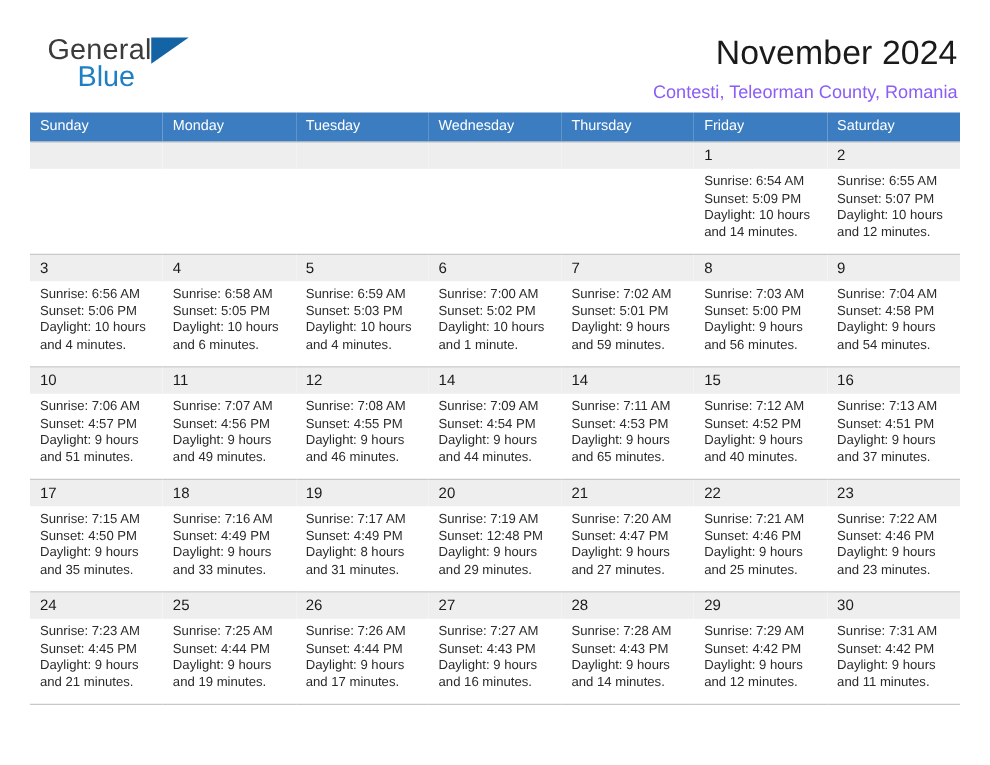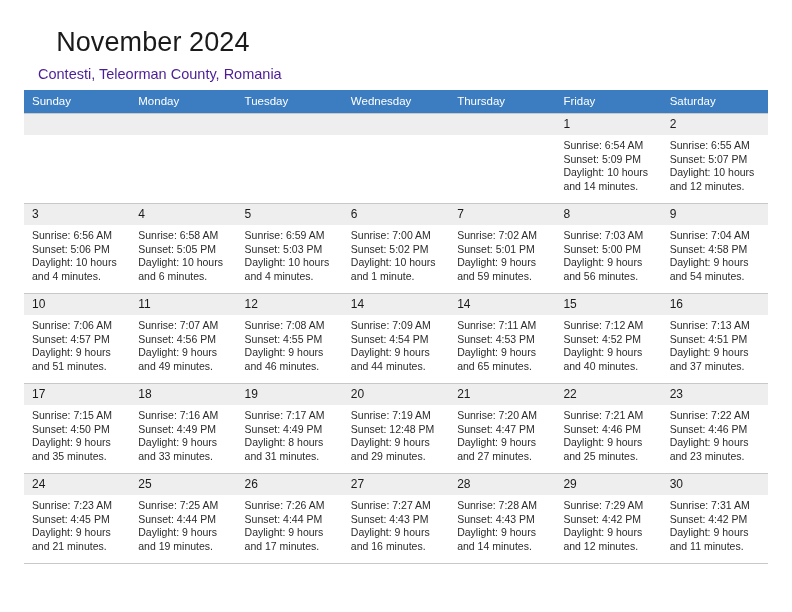--- a/index.html
+++ b/index.html
@@ -57,34 +57,34 @@
   .brand-triangle {
     position: absolute;
     left: 97px;
     top: 4px;
     width: 0;
     height: 0;
     border-left: 30px solid #1464a5;
     border-bottom: 21px solid transparent;
   }
   .titles {
-    text-align: center;
+    text-align: right;
     padding-right: 2px;
   }
   .cal-title {
     font-size: 27px;
     font-weight: 400;
     color: #1a1a1a;
     line-height: 32px;
     letter-spacing: 0.1px;
   }
   .cal-subtitle {
     font-size: 14.5px;
     font-weight: 400;
-    color: #4c1d95;
+    color: #8b5cf6;
     line-height: 22px;
     margin-top: 5px;
     margin-left: 14px;
   }
 
   
   .calendar {
     width: 744px;
     border-collapse: collapse;
     table-layout: fixed;
@@ -141,20 +141,25 @@
   .info .daylight {
     white-space: normal;
   }
 </style>
 </head>
 <body>
 
 <div class="page">
 
   <div class="top">
+    <div class="brand">
+      <span class="brand-general">General</span>
+      <span class="brand-triangle"></span>
+      <span class="brand-blue">Blue</span>
+    </div>
     <div class="titles">
       <div class="cal-title">November 2024</div>
       <div class="cal-subtitle">Contesti, Teleorman County, Romania</div>
     </div>
   </div>
 
   <table class="calendar">
     <thead>
       <tr>
         <th>Sunday</th>

